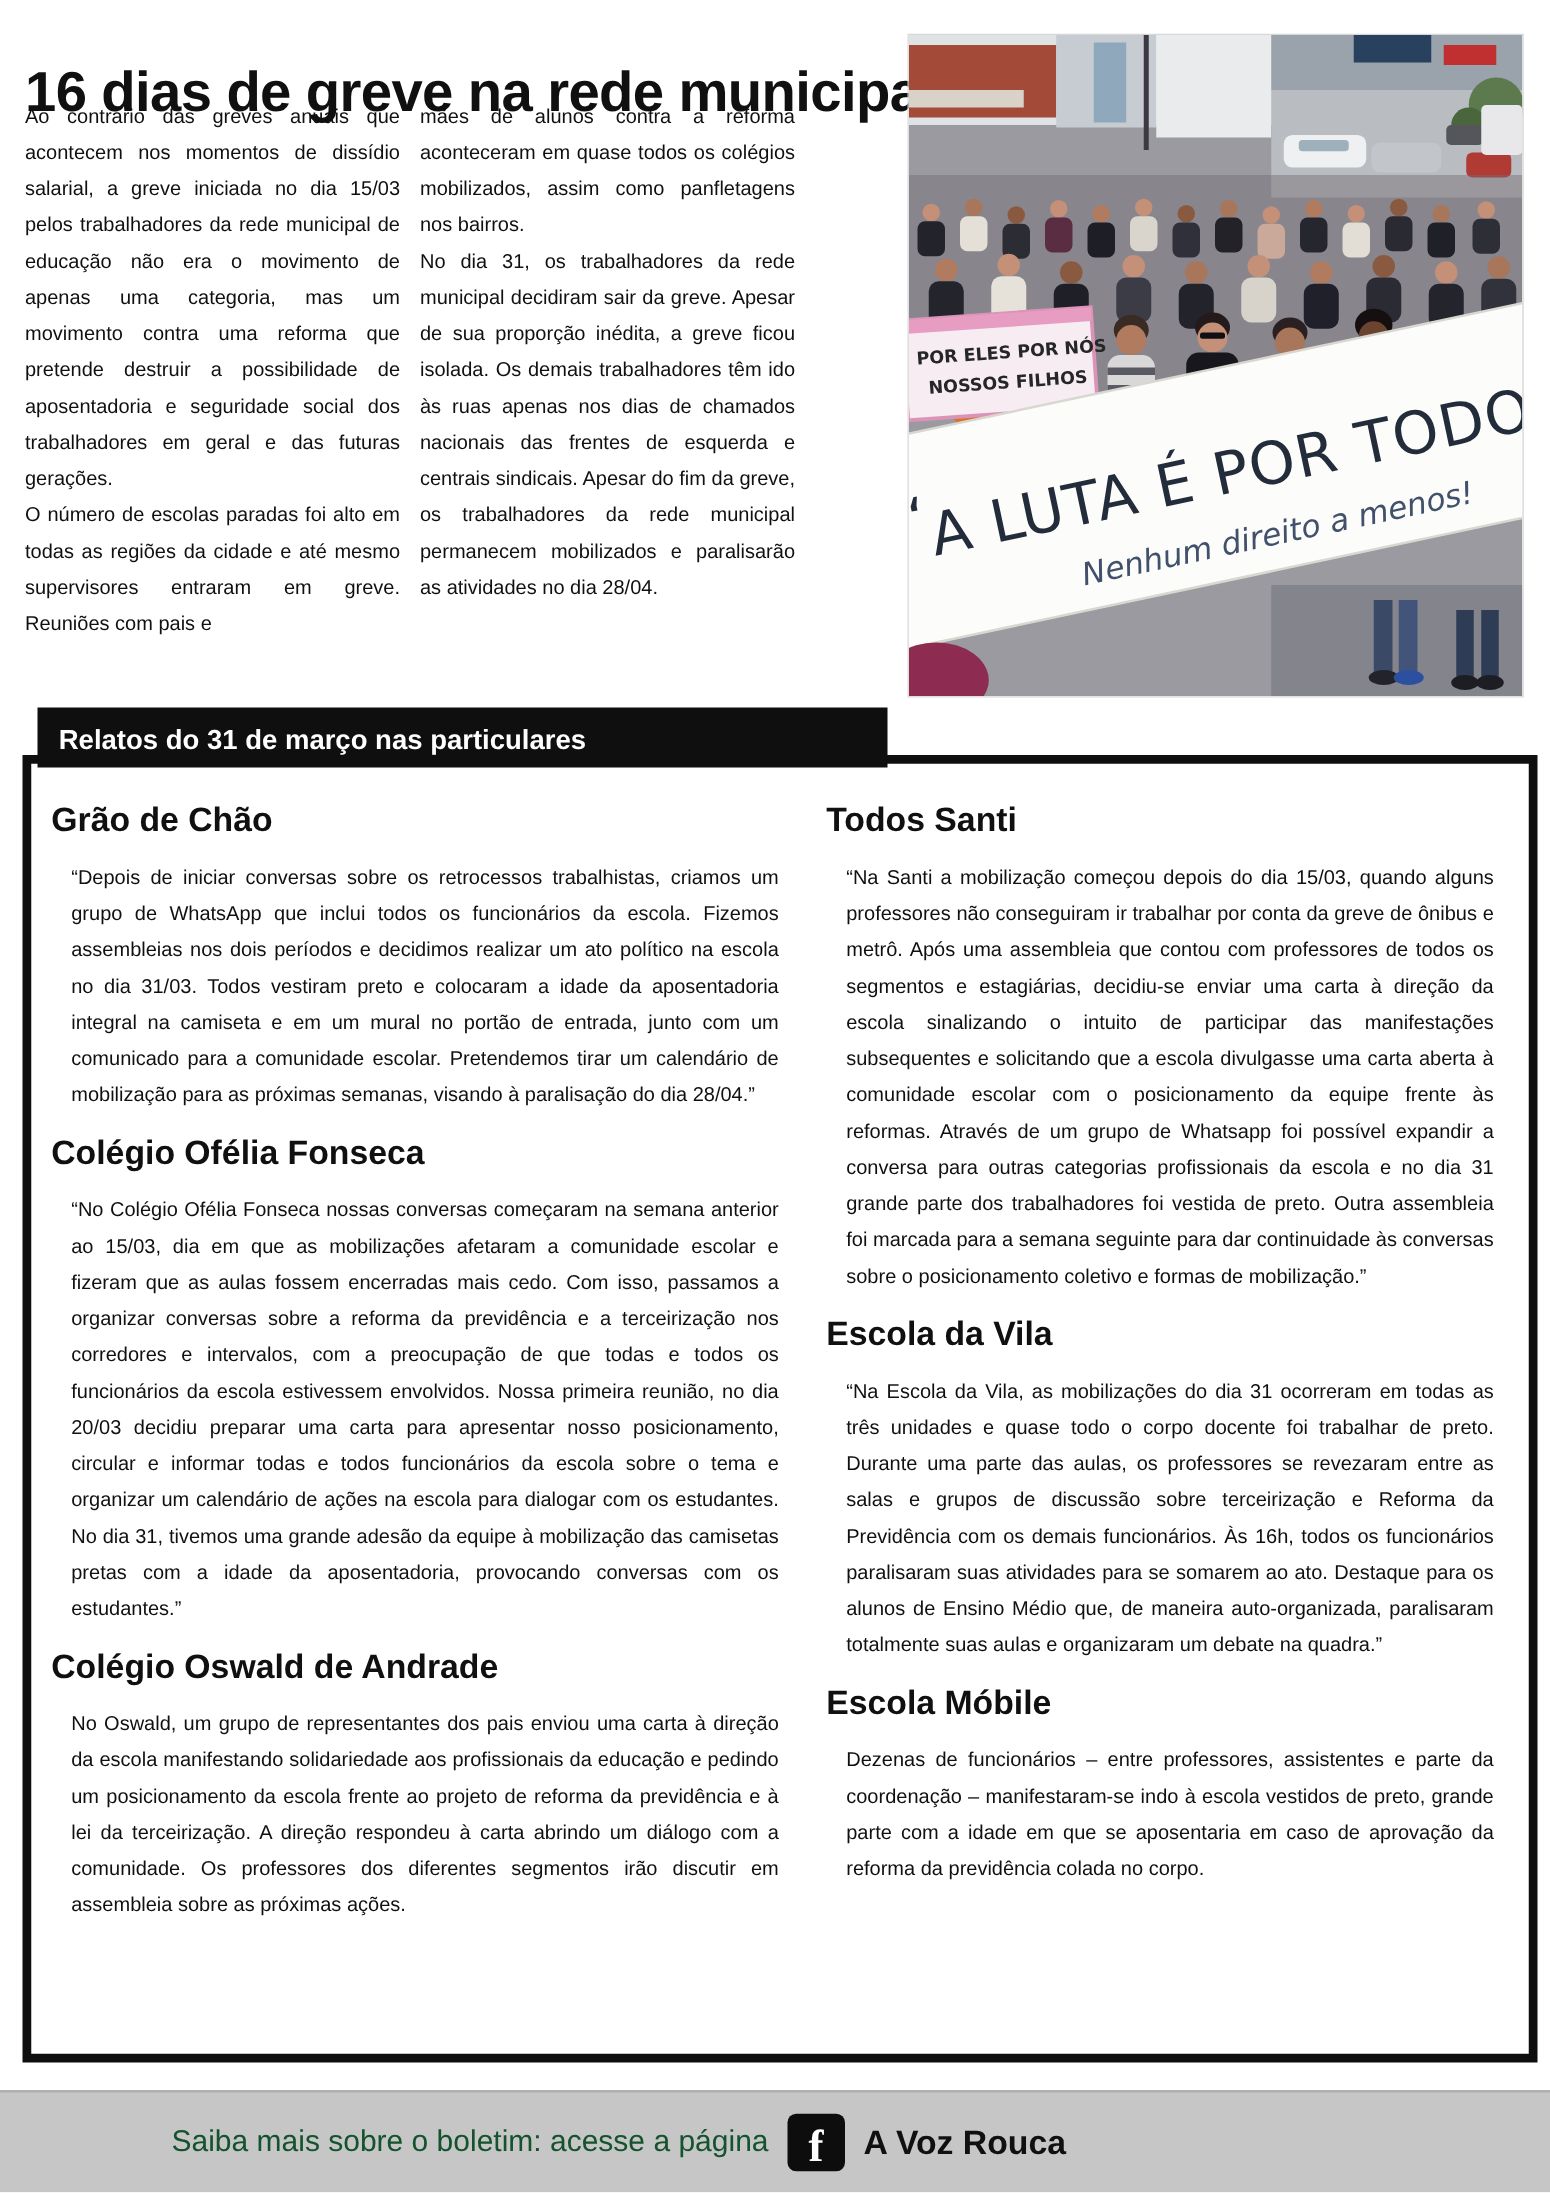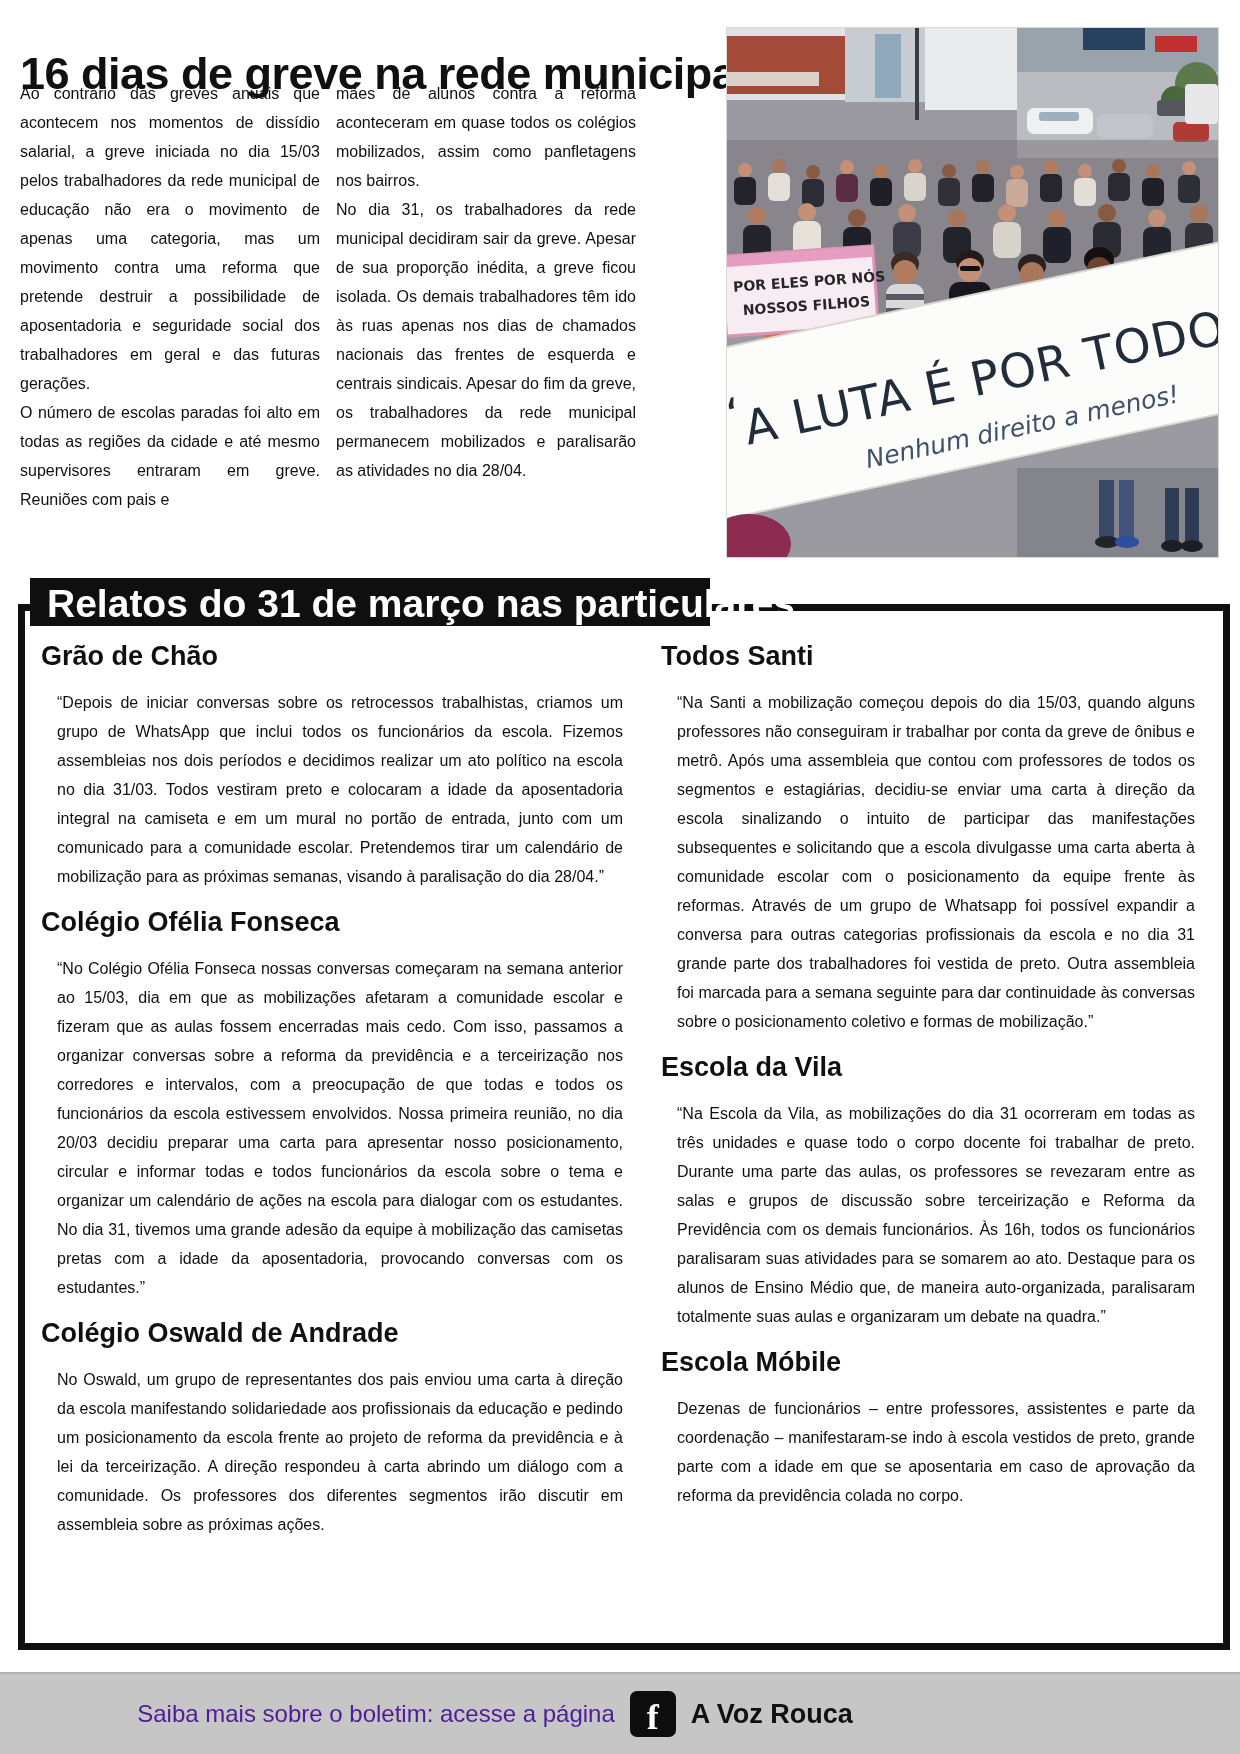--- a/index.html
+++ b/index.html
@@ -5,34 +5,34 @@
   html,body{margin:0;padding:0;background:#ffffff;}
   .page{position:relative;width:1240px;height:1754px;background:#ffffff;
         font-family:"Liberation Sans",sans-serif;color:#101010;overflow:hidden;}
   .main-title{position:absolute;left:20px;top:18px;font-size:45px;font-weight:700;
         letter-spacing:-0.5px;white-space:nowrap;}
   .intro{position:absolute;left:20px;top:79px;width:616px;display:flex;gap:16px;}
   .intro .col{width:300px;text-align:justify;font-size:16px;line-height:29px;}
   .intro p{margin:0;}
   .photo{position:absolute;left:727px;top:28px;width:491px;height:529px;overflow:hidden;
         outline:1px solid #d8d8d8;}
-  .section-bar{position:absolute;left:30px;top:578px;width:680px;height:48px;background:#0f0f0f;
-        color:#ffffff;font-size:39px;font-weight:700;line-height:52px;padding-left:17px;
+  .section-bar{position:absolute;left:30px;top:566px;width:680px;height:48px;background:#0f0f0f;
+        color:#ffffff;font-size:22px;font-weight:700;line-height:52px;padding-left:17px;
         box-sizing:border-box;z-index:2;white-space:nowrap;}
   .report-box{position:absolute;left:18px;top:604px;width:1212px;height:1046px;
         border:7px solid #0f0f0f;box-sizing:border-box;background:#ffffff;
         display:flex;gap:22px;padding:27px 12px 12px 16px;}
   .report-col-left{width:598px;}
   .report-col-right{flex:1;}
   .report-box h2{margin:3px 0 2px 0;font-size:27px;font-weight:700;}
   .report-box p{margin:16px;text-align:justify;font-size:16px;line-height:29px;}
   .footer{position:absolute;left:0;top:1672px;width:1240px;height:82px;background:#c6c6c6;
         border-top:2px solid #b0b0b0;box-sizing:border-box;display:flex;align-items:center;
         justify-content:center;padding-right:250px;gap:15px;}
-  .footer-prompt{font-size:24px;color:#4c1d95;}
+  .footer-prompt{font-size:24px;color:#14532d;}
   .fb-icon{width:46px;height:46px;background:#0d0d0d;border-radius:7px;color:#ffffff;
         display:flex;align-items:center;justify-content:center;font-size:36px;font-weight:700;
         font-family:"Liberation Serif",serif;padding-top:6px;box-sizing:border-box;}
   .footer-brand{font-size:27px;font-weight:700;color:#101010;}
   svg text{font-family:"DejaVu Sans",sans-serif;}
 </style>
 </head>
 <body>
 
 <div class="page">

